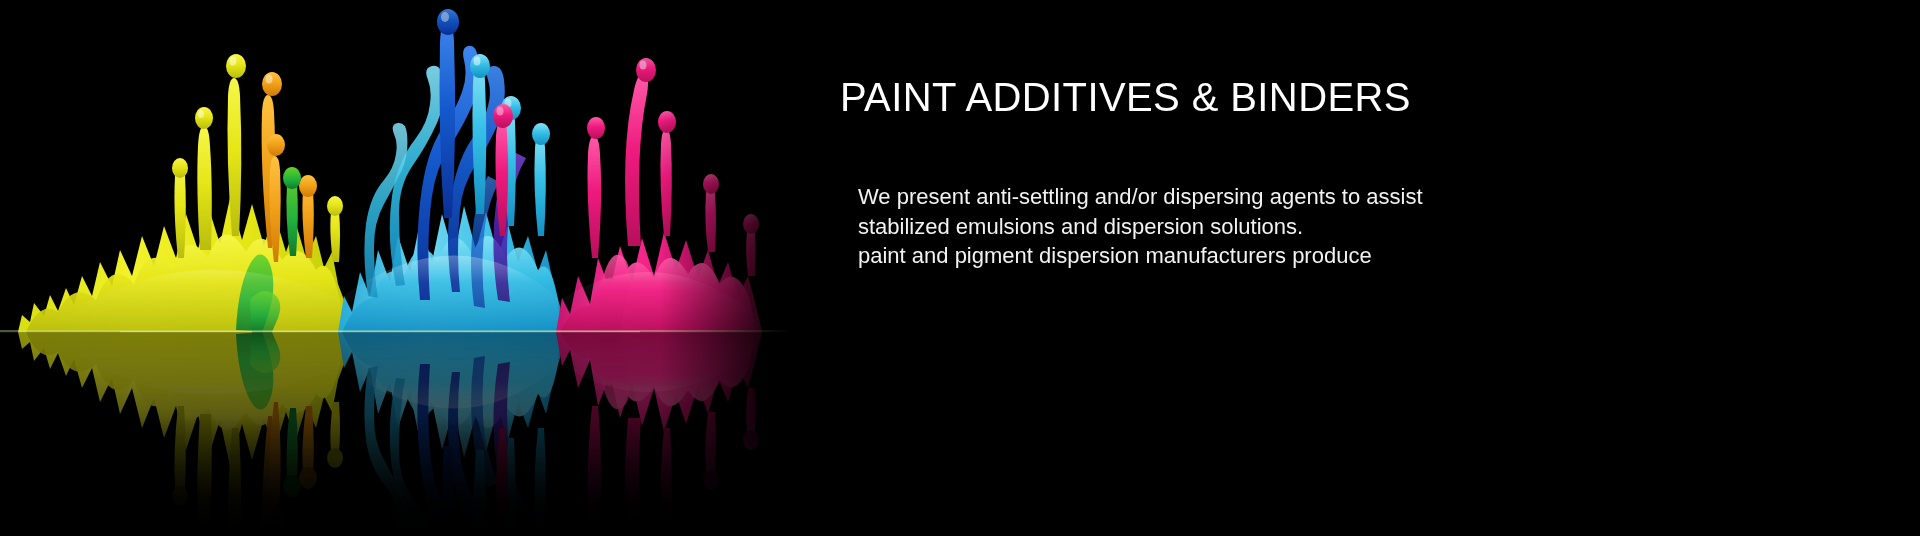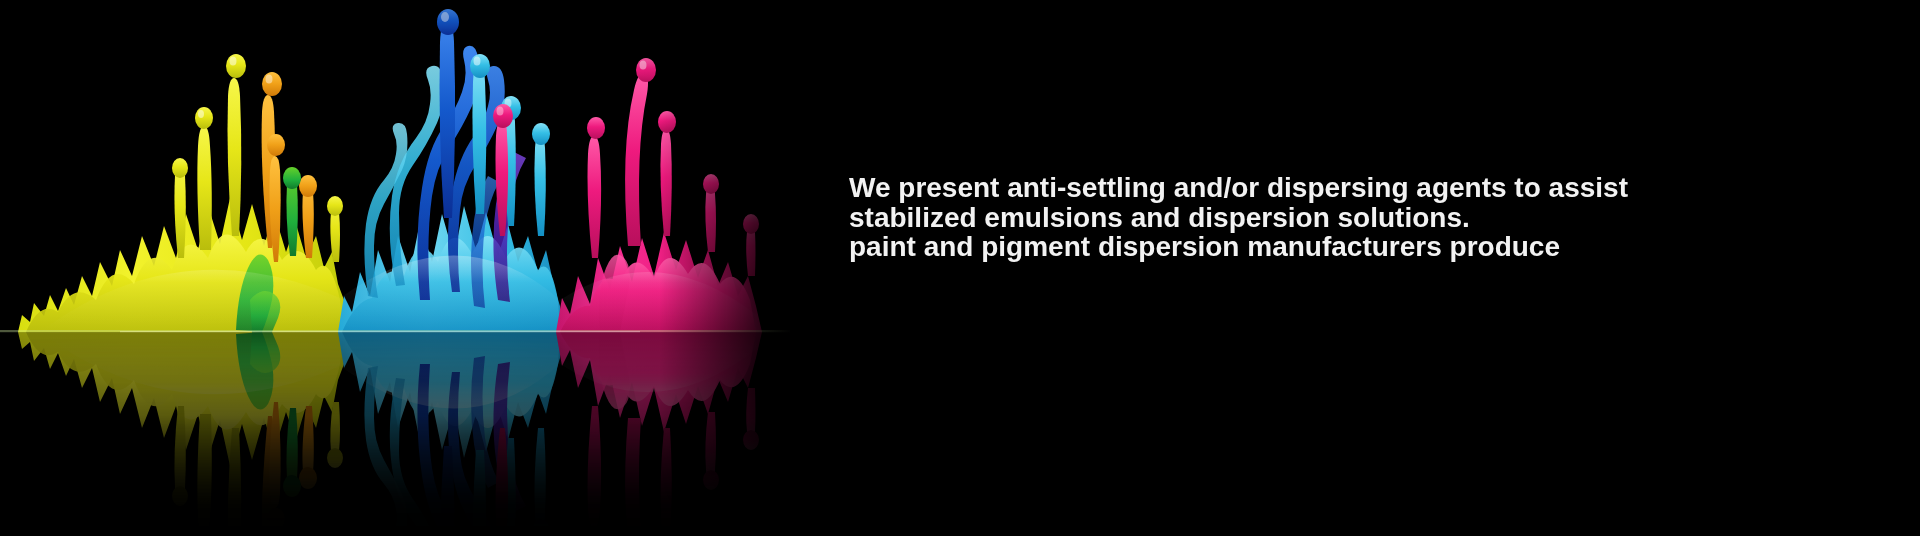--- a/index.html
+++ b/index.html
@@ -88,25 +88,25 @@
     letter-spacing: 0.4px;
     line-height: 46px;
     white-space: nowrap;
   }
 
   .body-copy {
     position: absolute;
     left: 0px;
     top: 164px;
     width: 660px;
-    margin: 9px;
+    margin: 18px;
     color: #f2f2f2;
     font-family: "Liberation Sans", sans-serif;
-    font-size: 28px;
-    font-weight: 700;
+    font-size: 22px;
+    font-weight: 400;
     line-height: 29.5px;
   }
   .body-copy .copy-line {
     display: block;
     white-space: nowrap;
   }
 </style>
 </head>
 <body>
 
@@ -346,20 +346,21 @@
       <rect x="0" y="330" width="790" height="2.2" fill="#cfe9a0" opacity="0.38"></rect>
       <rect x="120" y="331" width="520" height="1.2" fill="#ffffff" opacity="0.30"></rect>
     </svg>
 
     <div class="splash-vignette"></div>
     <div class="splash-fade-bottom"></div>
     <div class="splash-fade-right"></div>
   </div>
 
   <div class="text-block">
+    <h1 class="headline">PAINT ADDITIVES &amp; BINDERS</h1>
 
     <p class="body-copy">
       <span class="copy-line">We present anti-settling and/or dispersing agents to assist</span>
       <span class="copy-line">stabilized emulsions and dispersion solutions.</span>
       <span class="copy-line">paint and pigment dispersion manufacturers produce</span>
     </p>
   </div>
 
 </div>
 

